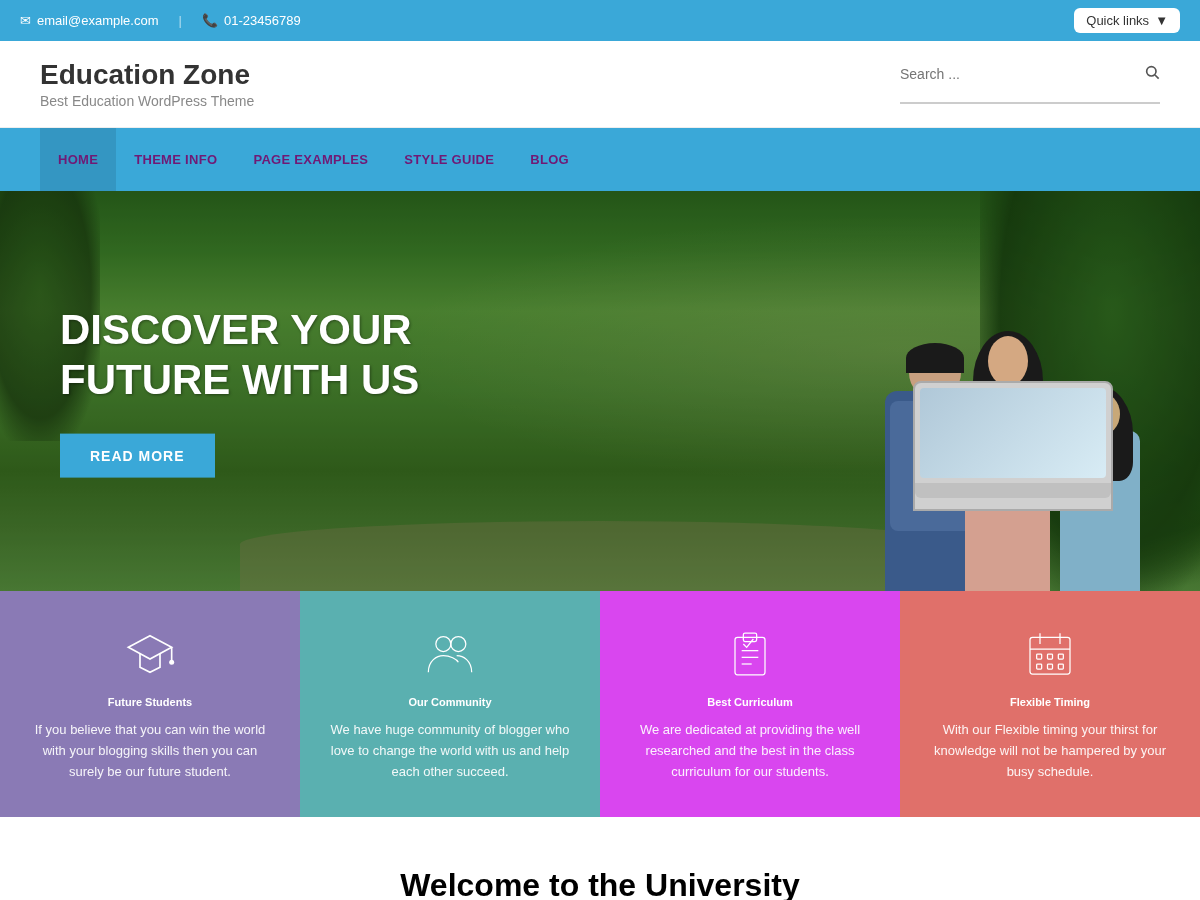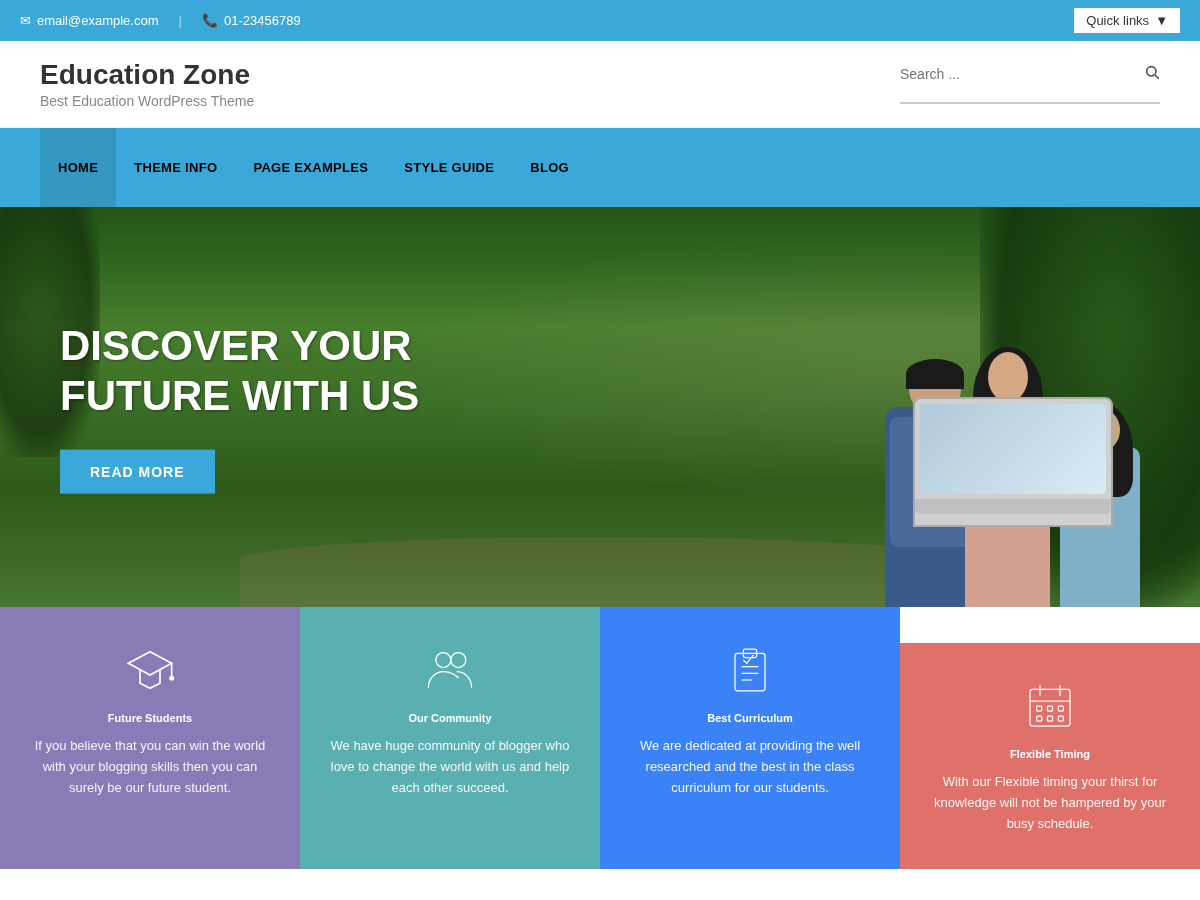--- a/index.html
+++ b/index.html
@@ -18,21 +18,21 @@
     .top-bar-left { display: flex; align-items: center; gap: 20px; }
     .top-bar-contact { display: flex; align-items: center; gap: 6px; }
     .top-bar-separator { color: rgba(255,255,255,0.6); }
     .quick-links-btn {
       background: #fff;
       color: #333;
       border: none;
       padding: 5px 12px;
       font-size: 13px;
       cursor: pointer;
-      border-radius: 0;
+      border-radius: 6px;
       display: flex;
       align-items: center;
       gap: 6px;
     }
 
     
     .header {
       background: #fff;
       padding: 18px 40px;
       display: flex;
@@ -79,25 +79,25 @@
       padding: 0 40px;
     }
     .nav-list {
       list-style: none;
       display: flex;
       align-items: center;
       gap: 0;
     }
     .nav-item a {
       display: block;
-      color: #000000;
+      color: #701a75;
       text-decoration: none;
       font-size: 13px;
       font-weight: 600;
-      padding: 32px 18px;
+      padding: 24px 18px;
       letter-spacing: 0.3px;
       text-transform: uppercase;
       transition: background 0.2s;
     }
     .nav-item.active a { background: rgba(0,0,0,0.1); }
 
     
     .hero {
       position: relative;
       width: 100%;
@@ -144,21 +144,21 @@
       padding: 35px 25px;
       display: flex;
       flex-direction: column;
       align-items: center;
       text-align: center;
       color: #fff;
     }
     .feature-card:nth-child(1) { background: #8a7ab5; }
     .feature-card:nth-child(2) { background: #5ab0b0; }
     .feature-card:nth-child(3) { background: #7a9a7a; }
-    .feature-card:nth-child(4) { background: #e0706a; margin-top: 36px; }
+    .feature-card:nth-child(4) { background: #e0706a; }
 
     .feature-icon {
       width: 55px;
       height: 55px;
       margin-bottom: 15px;
       display: flex;
       align-items: center;
       justify-content: center;
     }
     .feature-icon svg {
@@ -345,21 +345,21 @@
         <circle cx="22" cy="18" r="9"></circle>
         <circle cx="40" cy="18" r="9"></circle>
         <path d="M4,52 C4,38 14,32 22,32 C30,32 38,36 40,40"></path>
         <path d="M38,32 C46,32 56,38 56,52"></path>
       </svg>
     </div>
     <div class="feature-title">Our Community</div>
     <div class="feature-text">We have huge community of blogger who love to change the world with us and help each other succeed.</div>
   </div>
 
-  <div class="feature-card" style="background:#3b82f6;">
+  <div class="feature-card" style="background:#d946ef;">
     <div class="feature-icon">
       <svg viewBox="0 0 60 60" width="55" height="55" stroke="#fff" fill="none" stroke-width="2">
         <rect x="12" y="10" width="36" height="45" rx="3"></rect>
         <rect x="22" y="5" width="16" height="10" rx="2"></rect>
         <line x1="20" y1="26" x2="40" y2="26"></line>
         <line x1="20" y1="34" x2="40" y2="34"></line>
         <line x1="20" y1="42" x2="32" y2="42"></line>
         <polyline points="22,18 26,22 34,12"></polyline>
       </svg>
     </div>

